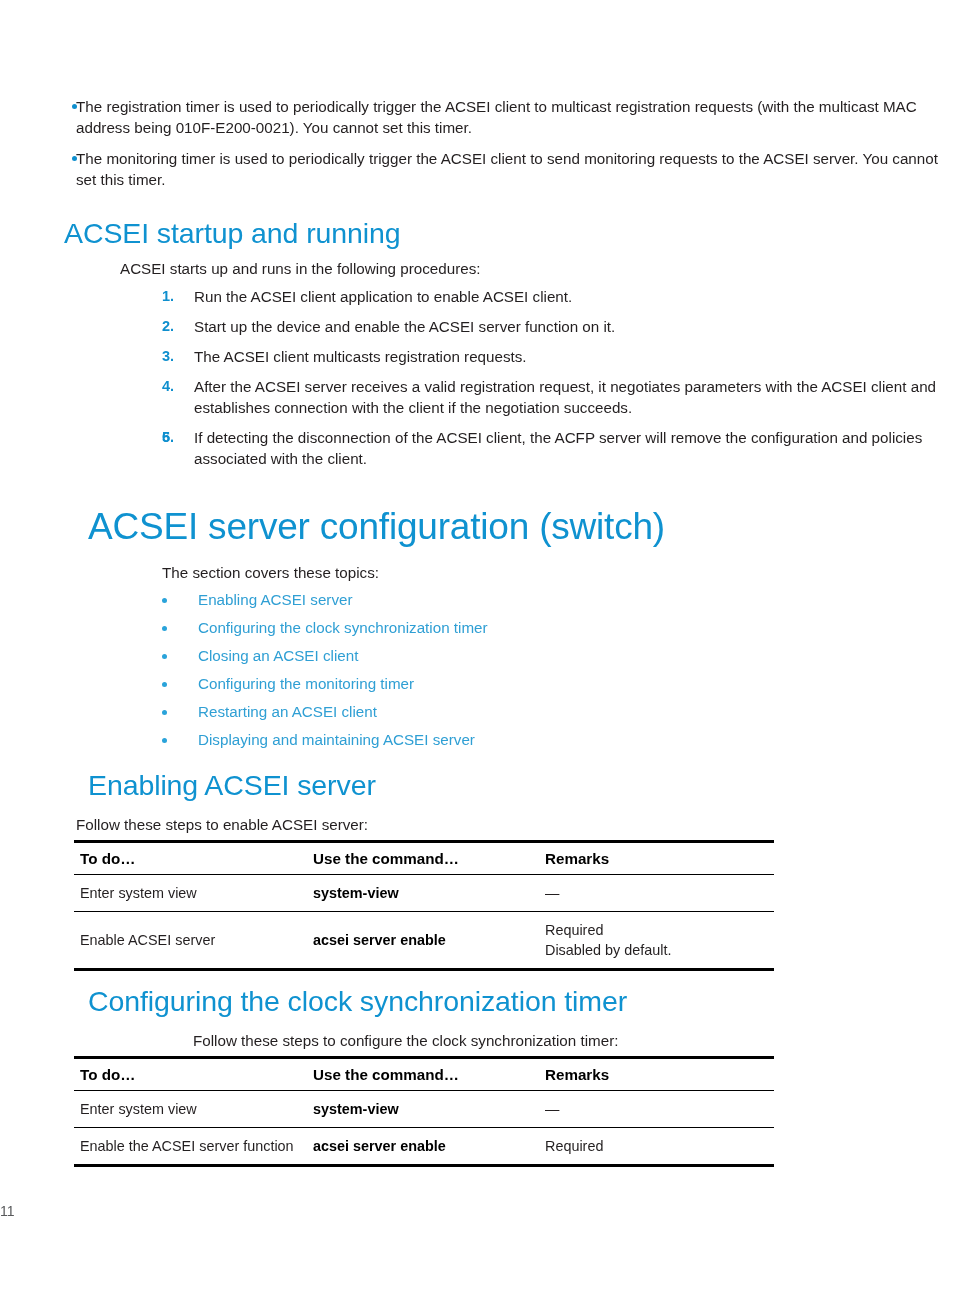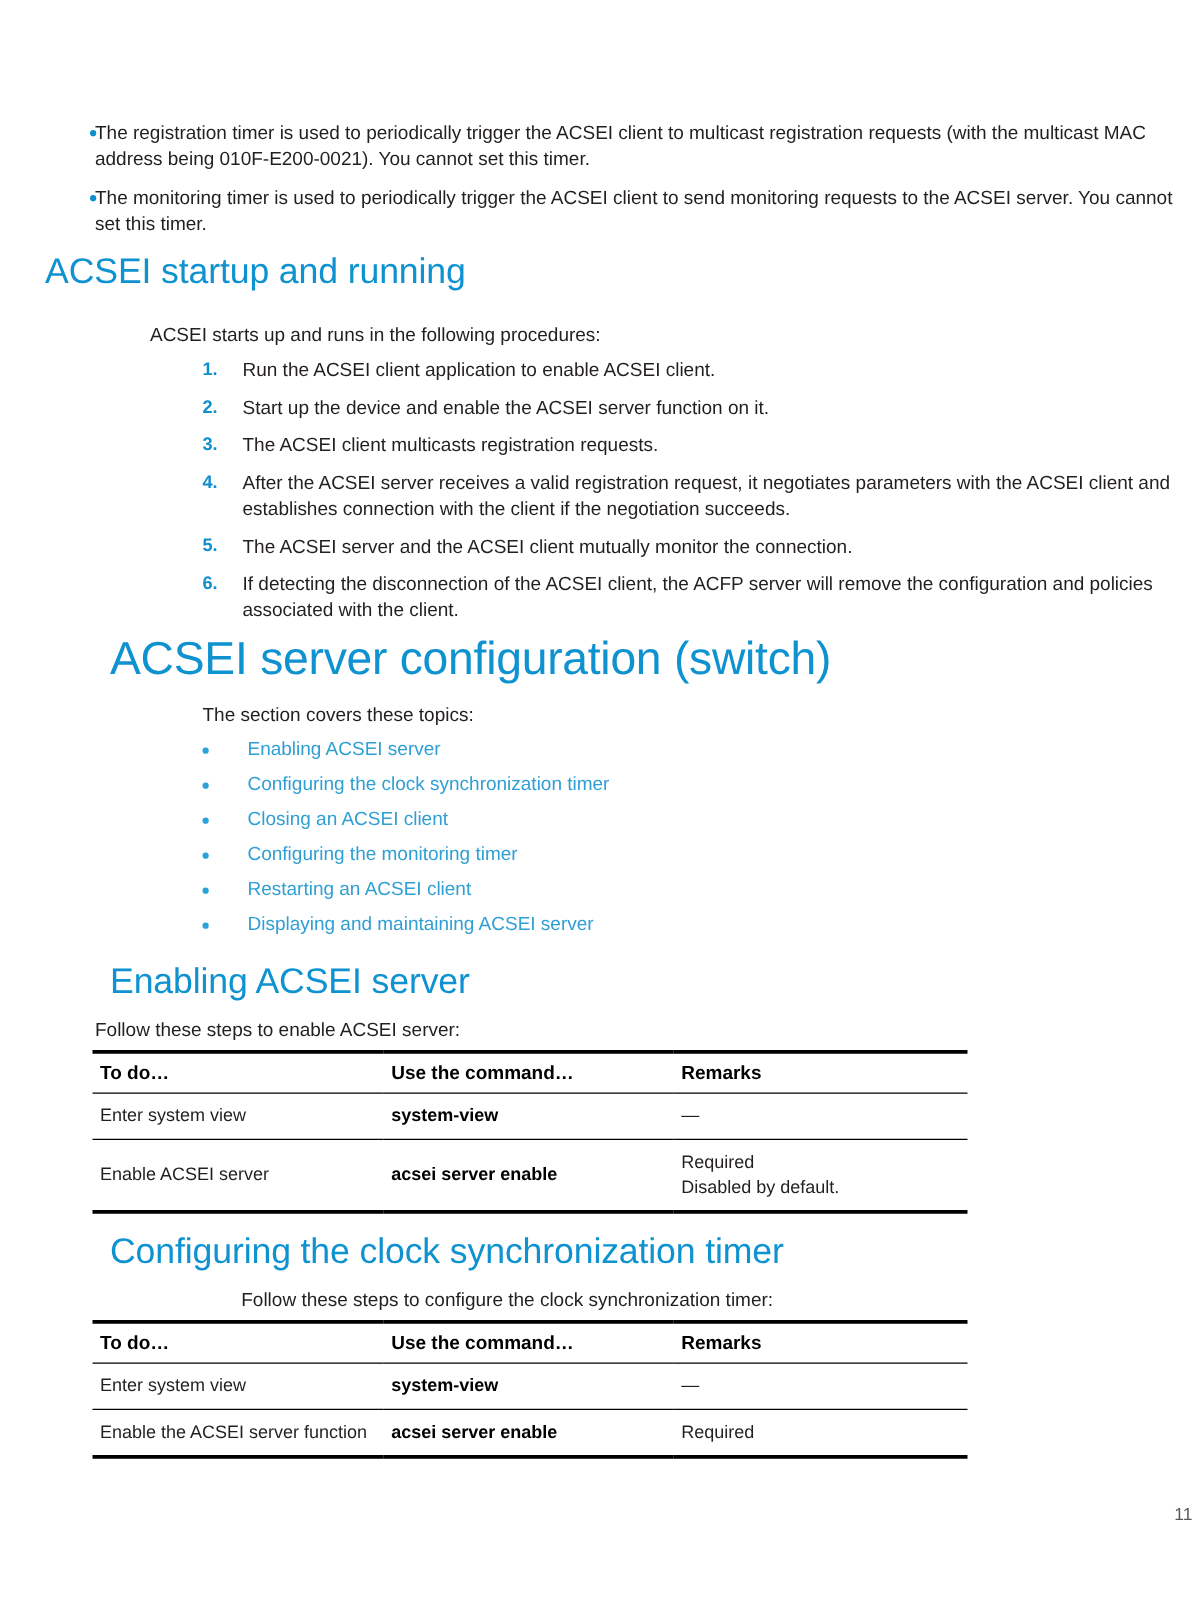--- a/index.html
+++ b/index.html
@@ -151,21 +151,21 @@
   }
   table.cmd-table td .rmk-line { display: block; }
   .dash { color: #231f20; }
 
   
   .page-number {
     position: absolute;
     left: 0;
     top: 1203px;
     width: 954px;
-    text-align: right;
+    text-align: left;
     font-size: 14px;
     color: #58595b;
   }
 
   
   .sec { position: absolute; left: 0; width: 954px; }
 </style>
 </head>
 <body>
 
@@ -177,21 +177,21 @@
         <span class="bullet-dot"></span>
         <span>The registration timer is used to periodically trigger the ACSEI client to multicast registration requests (with the multicast MAC address being 010F-E200-0021). You cannot set this timer.</span>
       </li>
       <li>
         <span class="bullet-dot"></span>
         <span>The monitoring timer is used to periodically trigger the ACSEI client to send monitoring requests to the ACSEI server. You cannot set this timer.</span>
       </li>
     </ul>
   </div>
 
-  <div class="sec" style="top:200px; padding-left:36px; box-sizing:border-box;">
+  <div class="sec" style="top:216px; padding-left:64px; box-sizing:border-box;">
     <h2 class="h2">ACSEI startup and running</h2>
   </div>
 
   <div class="sec" style="top:258px;">
     <p class="body-text" style="margin-left:120px;">ACSEI starts up and runs in the following procedures:</p>
   </div>
 
   <div class="sec" style="top:286px; padding-left:88px; box-sizing:border-box;">
     <ol class="numbered">
       <li>
@@ -205,21 +205,20 @@
       <li>
         <span class="num">3.</span>
         <span>The ACSEI client multicasts registration requests.</span>
       </li>
       <li>
         <span class="num">4.</span>
         <span>After the ACSEI server receives a valid registration request, it negotiates parameters with the ACSEI client and establishes connection with the client if the negotiation succeeds.</span>
       </li>
       <li>
         <span class="num">5.</span>
-        <span>The ACSEI server and the ACSEI client mutually monitor the connection.</span>
       </li>
       <li>
         <span class="num">6.</span>
         <span>If detecting the disconnection of the ACSEI client, the ACFP server will remove the configuration and policies associated with the client.</span>
       </li>
     </ol>
   </div>
 
   <div class="sec" style="top:505px; padding-left:88px; box-sizing:border-box;">
     <h1 class="h1">ACSEI server configuration (switch)</h1>

